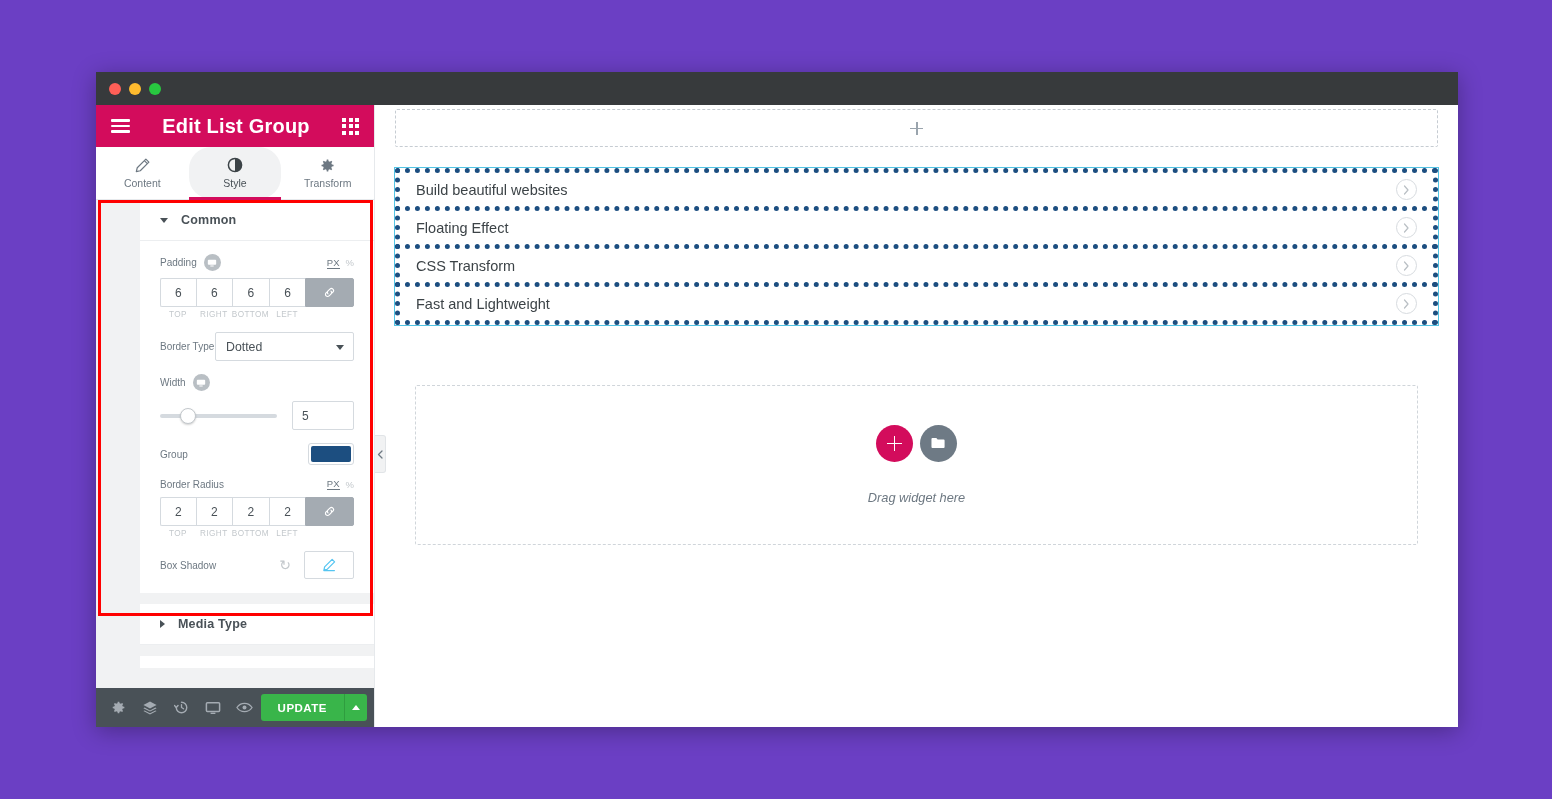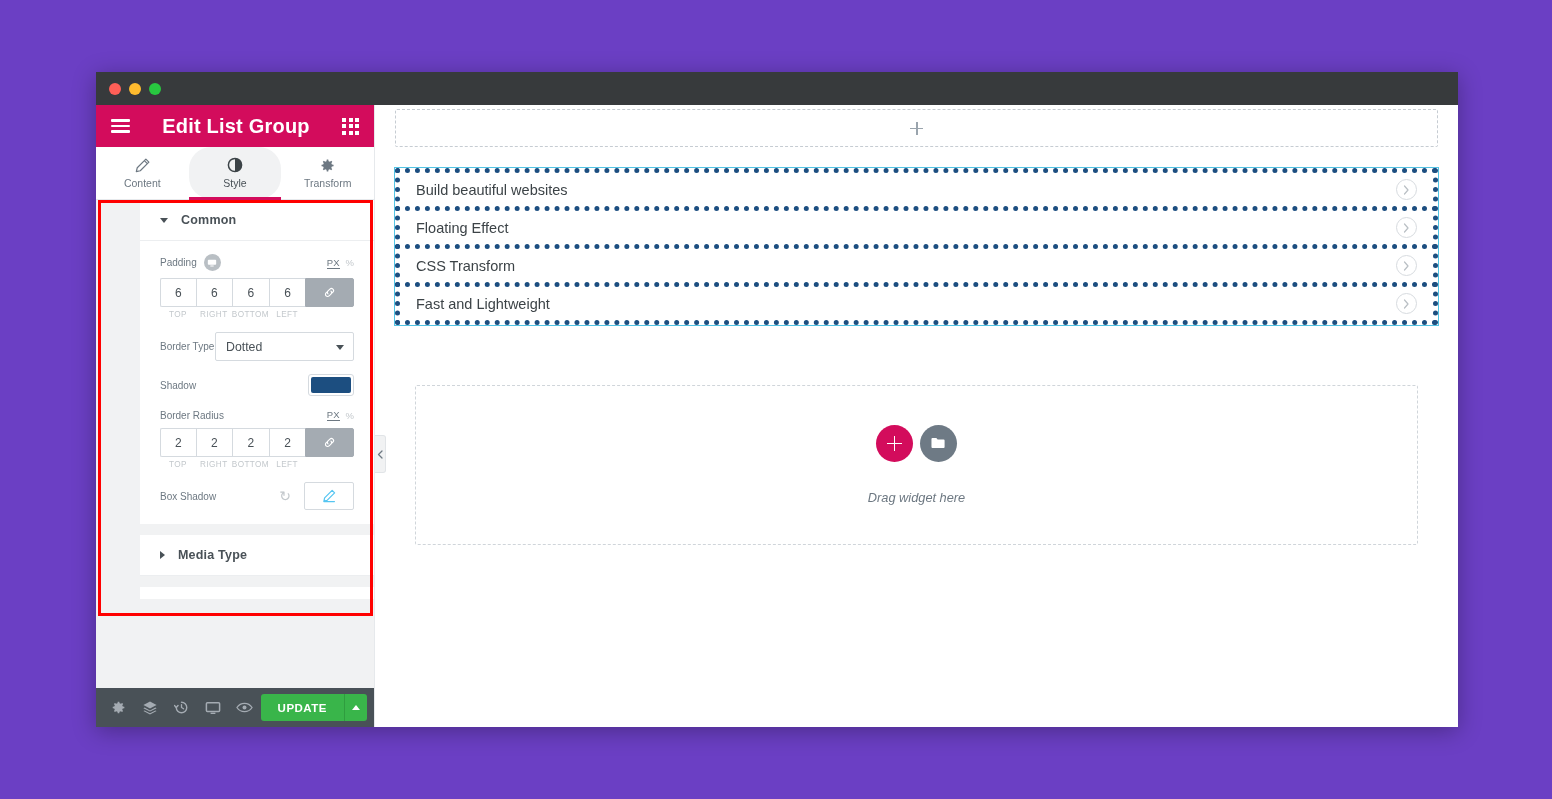--- a/index.html
+++ b/index.html
@@ -341,24 +341,43 @@
               <div class="ctrl">
                 <div class="ctrl-row">
                   <span class="ctrl-label">Border Type</span>
                   <span class="select-wrap">
                     <span class="select-box">Dotted</span>
                     <span class="select-caret"></span>
                   </span>
                 </div>
               </div>
 
-
               <div class="ctrl">
                 <div class="ctrl-row">
-                  <span class="ctrl-label">Shadow</span>
+                  <span class="ctrl-label">
+                    <span>Width</span>
+                    <span class="dev-icon">
+                      <svg width="10" height="10" viewBox="0 0 12 12">
+                          <rect x="1" y="2.2" width="10" height="6" rx="1" fill="#fff"></rect>
+                          <rect x="4" y="9" width="4" height="1.2" fill="#fff"></rect>
+                        </svg>
+                    </span>
+                  </span>
+                </div>
+                <div class="slider-row">
+                  <span class="slider-track">
+                    <span class="slider-handle" style="left: 17%;"></span>
+                  </span>
+                  <input class="num-input" value="5" style="">
+                </div>
+              </div>
+
+              <div class="ctrl">
+                <div class="ctrl-row">
+                  <span class="ctrl-label">Group</span>
                   <span class="color-swatch">
                     <i id="color-fill" style="background: rgb(28, 78, 128);"></i>
                   </span>
                 </div>
               </div>
 
               <div class="ctrl">
                 <div class="ctrl-row">
                   <span class="ctrl-label">Border Radius</span>
                   <span class="units">

